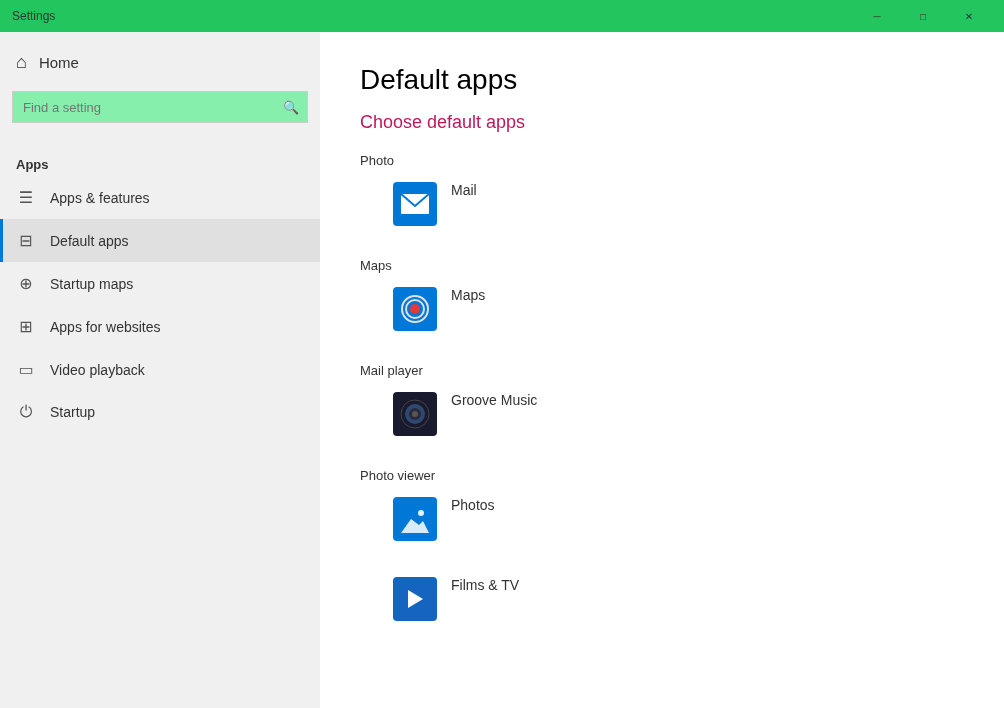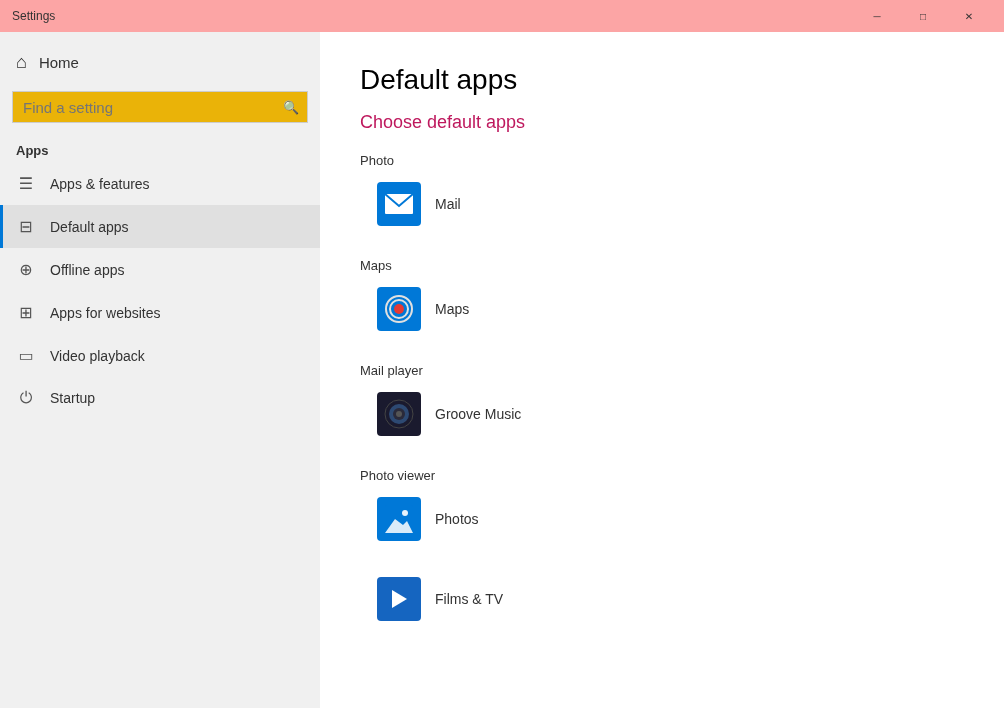--- a/index.html
+++ b/index.html
@@ -6,21 +6,21 @@
     body {
       font-family: 'Segoe UI', sans-serif;
       background: #f0f0f0;
       width: 1004px;
       height: 708px;
       overflow: hidden;
       display: flex;
       flex-direction: column;
     }
     .titlebar {
-      background: #fca5a5;
+      background: #22c55e;
       height: 32px;
       display: flex;
       align-items: center;
       padding: 0 12px;
       justify-content: space-between;
       flex-shrink: 0;
     }
     .titlebar-title {
       font-size: 12px;
       color: #333;
@@ -69,37 +69,38 @@
     .search-box {
       margin: 6px 12px 12px 12px;
       position: relative;
       display: flex;
       align-items: center;
     }
     .search-input {
       width: 100%;
       height: 32px;
       border: 1px solid #ccc;
-      background: #eab308;
+      background: #86efac;
       padding: 0 32px 0 10px;
-      font-size: 15px;
+      font-size: 13px;
       outline: none;
       color: #555;
     }
     .search-icon {
       position: absolute;
       right: 8px;
       font-size: 13px;
       color: #555;
     }
     .sidebar-section-label {
       padding: 8px 16px 4px 16px;
       font-size: 13px;
       font-weight: 600;
       color: #333;
+      margin-top: 14px;
     }
     .sidebar-item {
       display: flex;
       align-items: center;
       padding: 12px 16px;
       cursor: pointer;
       gap: 14px;
       font-size: 14px;
       color: #333;
       position: relative;
@@ -143,24 +144,25 @@
     .default-app-category {
       margin-bottom: 28px;
     }
     .category-label {
       font-size: 13px;
       color: #333;
       margin-bottom: 10px;
     }
     .app-item {
       display: flex;
-      align-items: center;
+      align-items: flex-start;
       gap: 14px;
       cursor: pointer;
       padding: 4px 17px;
+      margin-left: 16px;
     }
     .app-icon {
       width: 44px;
       height: 44px;
       border-radius: 4px;
       display: flex;
       align-items: center;
       justify-content: center;
       flex-shrink: 0;
     }
@@ -247,21 +249,21 @@
       <span>Apps &amp; features</span>
     </div>
 
     <div class="sidebar-item active">
       <span class="sidebar-item-icon">⊟</span>
       <span>Default apps</span>
     </div>
 
     <div class="sidebar-item">
       <span class="sidebar-item-icon">⊕</span>
-      <span>Offline apps</span>
+      <span>Startup maps</span>
     </div>
 
     <div class="sidebar-item">
       <span class="sidebar-item-icon">⊞</span>
       <span>Apps for websites</span>
     </div>
 
     <div class="sidebar-item">
       <span class="sidebar-item-icon">▭</span>
       <span>Video playback</span>

